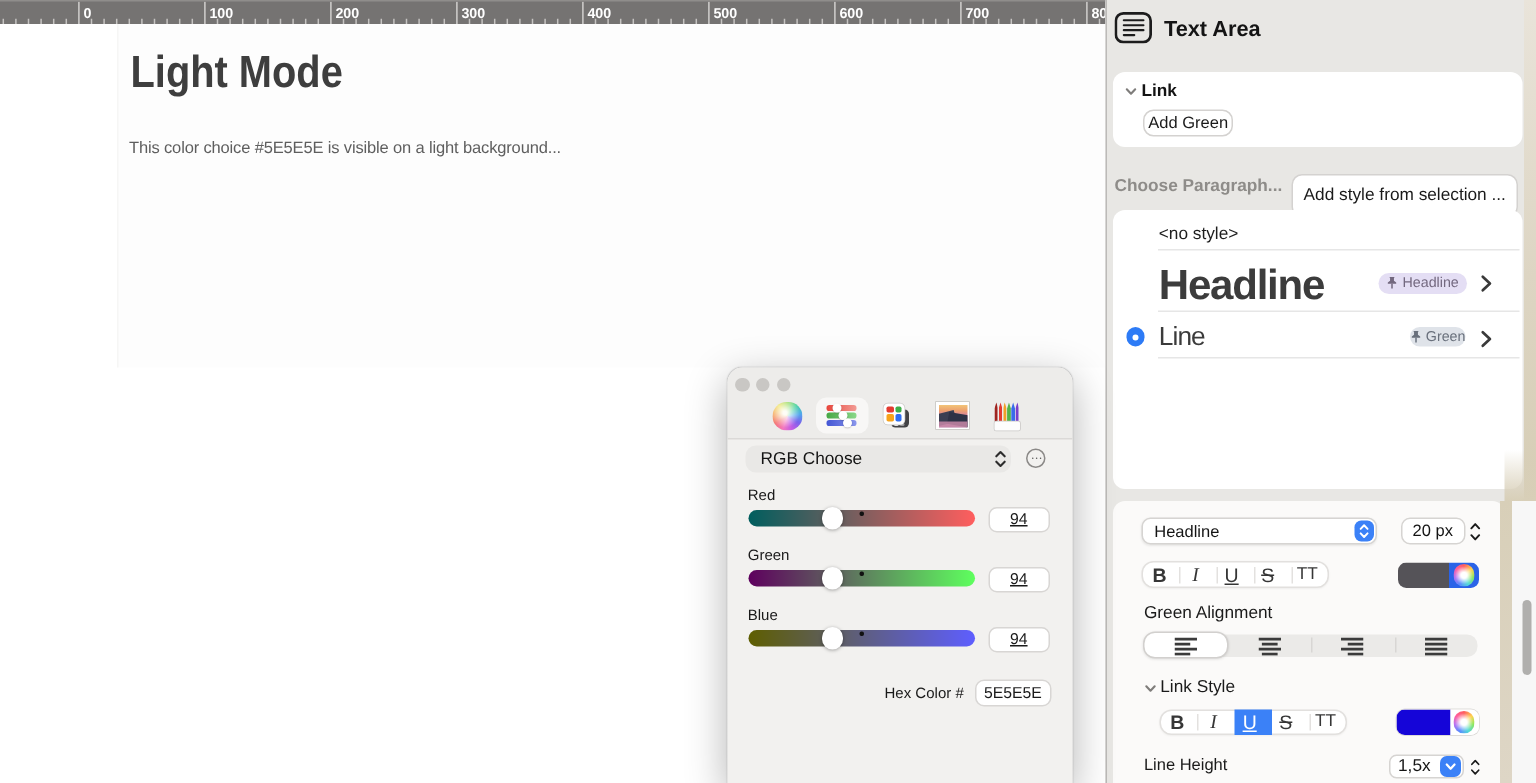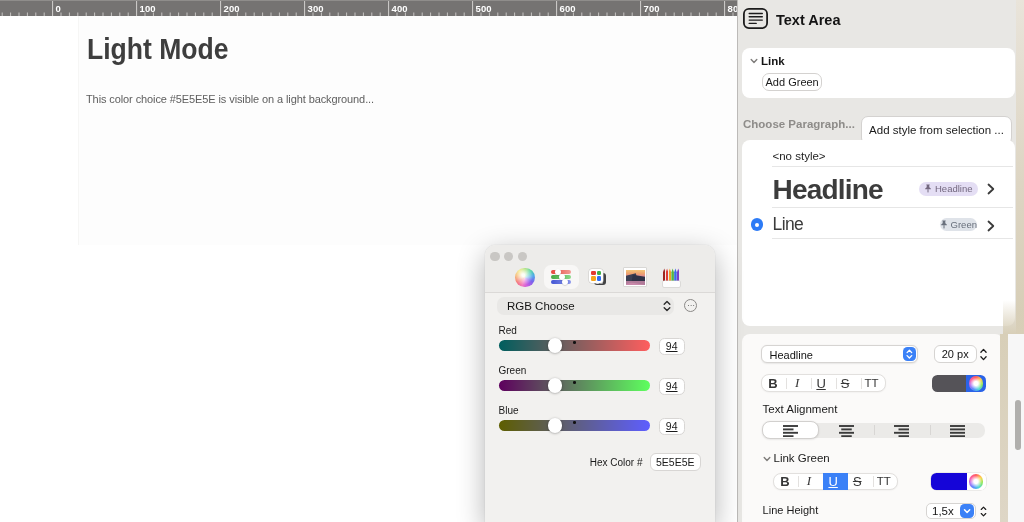--- a/index.html
+++ b/index.html
@@ -45,21 +45,21 @@
   
   #colors-win { left:484.5px; top:244.5px; width:230px; height:278px;
     background:linear-gradient(180deg,#edecea 0,#edecea 47px,#f2f1ef 47px,#f2f1ef 100%); border-radius:10px 10px 0 0;
     box-shadow:0 8px 28px rgba(0,0,0,.3), 0 0 1px rgba(0,0,0,.25); }
   .tl { position:absolute; width:9.5px; height:9.5px; border-radius:50%;
     background:#c9c7c4; top:7px; }
   .slider-track { position:absolute; left:14.5px; width:151px; height:11px; border-radius:5.5px; }
   .slider-knob { position:absolute; width:14.5px; height:14.5px; border-radius:50%;
     background:#fff; box-shadow:0 0.5px 2.5px rgba(0,0,0,.35); }
   .mid-dot { position:absolute; width:2.6px; height:2.6px; border-radius:50%; background:#111; }
-  .val-box { position:absolute; left:174.2px; width:26px; height:16.5px; background:#fff;
+  .val-box { position:absolute; left:174.2px; width:41px; height:16.5px; background:#fff;
     border:1px solid #d8d6d4; border-radius:5.5px; font-size:10.5px; color:#1a1a1a;
     display:flex; align-items:center; justify-content:center;text-decoration:underline; }
   .sl-label { position:absolute; left:14px; font-size:10px; line-height:10px; color:#1a1a1a; }
 </style>
 </head>
 <body>
 <div id="stage">
 
   <div class="abs" style="left:0;top:0;width:737px;height:522px;background:#fff;"></div>
   <div class="abs" id="page-tint"></div>
@@ -249,21 +249,21 @@
     <div class="abs" style="left:74px;top:377.5px;width:1px;height:11px;background:#e3e1df;"></div>
     <div class="abs" style="left:99px;top:377.5px;width:1px;height:11px;background:#e3e1df;"></div>
     <div class="abs" style="left:124px;top:377.5px;width:1px;height:11px;background:#e3e1df;"></div>
 
     <div class="abs" style="left:195.4px;top:375.1px;width:53.7px;height:17.2px;border-radius:5.5px;overflow:hidden;">
       <div class="abs" style="left:0;top:0;width:34.1px;height:17.2px;background:#555358;"></div>
       <div class="abs" style="left:34.1px;top:0;width:19.6px;height:17.2px;background:#2a63e8;"></div>
       <div class="abs wheel" style="left:36.4px;top:1.3px;width:14.6px;height:14.6px;"></div>
     </div>
 
-    <div class="abs" style="left:25.6px;top:403.8px;font-size:11.5px;color:#1a1a1a;line-height:11.5px;">Text Alignment</div>
+    <div class="abs" style="left:25.6px;top:403.8px;font-size:11.5px;color:#1a1a1a;line-height:11.5px;">Green Alignment</div>
 
     <div class="abs" style="left:26px;top:422.5px;width:222px;height:15px;background:#ebeae8;border-radius:7px;"></div>
     <div class="abs" style="left:137.3px;top:425px;width:1px;height:10px;background:#d8d6d4;"></div>
     <div class="abs" style="left:192.8px;top:425px;width:1px;height:10px;background:#d8d6d4;"></div>
     <div class="abs" style="left:24.5px;top:421px;width:57px;height:18px;background:#fff;border:0.5px solid #d2d0ce;border-radius:8px;box-shadow:0 0.5px 2px rgba(0,0,0,.12);"></div>
     <svg class="abs" style="left:46.3px;top:424.9px" width="15" height="12.4" viewBox="0 0 15 12.4">
         <g stroke="#3b3b3b" stroke-width="1.9">
           <line x1="0" y1="1" x2="15" y2="1"></line>
           <line x1="0" y1="4.4" x2="10.5" y2="4.4"></line>
           <line x1="0" y1="7.8" x2="15" y2="7.8"></line>
@@ -291,21 +291,21 @@
           <line x1="0" y1="1" x2="15" y2="1"></line>
           <line x1="0" y1="4.4" x2="15" y2="4.4"></line>
           <line x1="0" y1="7.8" x2="15" y2="7.8"></line>
           <line x1="0" y1="11.2" x2="15" y2="11.2"></line>
         </g>
       </svg>
 
     <svg class="abs" style="left:26px;top:454.5px" width="8" height="8" viewBox="0 0 8 8">
         <path d="M1.2 2.5 L4 5.5 L6.8 2.5" fill="none" stroke="#7f7d7b" stroke-width="1.4" stroke-linecap="round" stroke-linejoin="round"></path>
       </svg>
-    <div class="abs" style="left:36.5px;top:453.3px;font-size:11.5px;color:#1a1a1a;line-height:11.5px;">Link Green</div>
+    <div class="abs" style="left:36.5px;top:453.3px;font-size:11.5px;color:#1a1a1a;line-height:11.5px;">Link Style</div>
 
     <div class="abs" style="left:35.9px;top:472.8px;width:125.3px;height:17.3px;background:#fff;border:1px solid #e2e0de;border-radius:8px;box-shadow:0 0.5px 1.5px rgba(0,0,0,.06);"></div>
     <div class="abs" style="left:85.9px;top:472.8px;width:25.3px;height:17.3px;background:#3b81f7;"></div>
     <div class="abs" style="left:35.9px;top:472.8px;width:125.3px;height:17.3px;display:flex;align-items:center;font-size:13px;color:#363636;">
       <span style="flex:1;text-align:center;font-weight:bold;">B</span>
         <i style="flex:1;text-align:center;font-family:'Liberation Serif',serif;">I</i>
         <span style="flex:1;text-align:center;text-decoration:underline;color:#fff;">U</span>
         <span style="flex:1;text-align:center;text-decoration:line-through;">S</span>
         <span style="flex:1.2;text-align:center;font-size:11.5px;">TT</span>
     </div>

